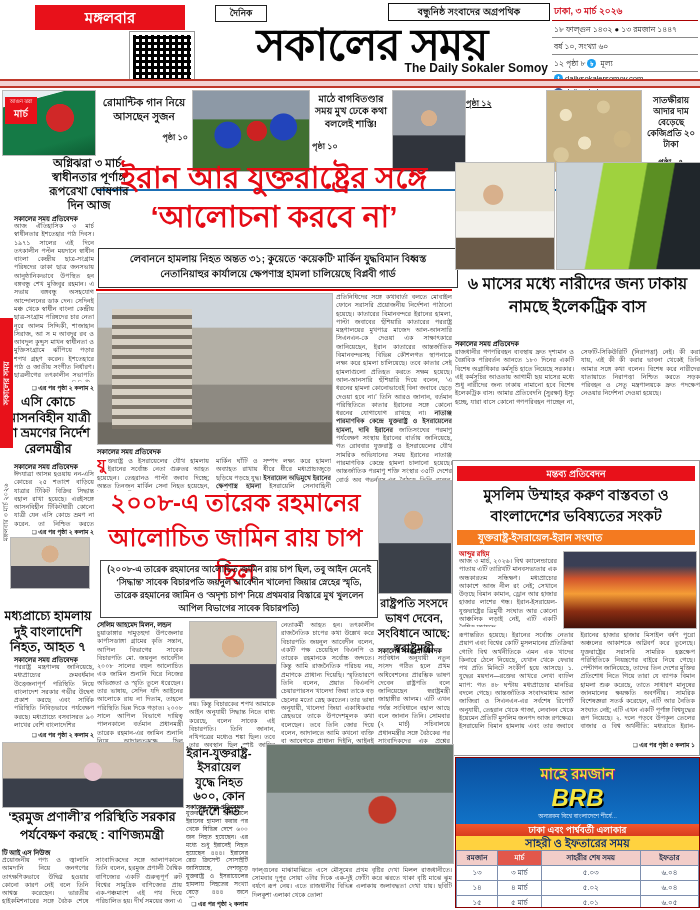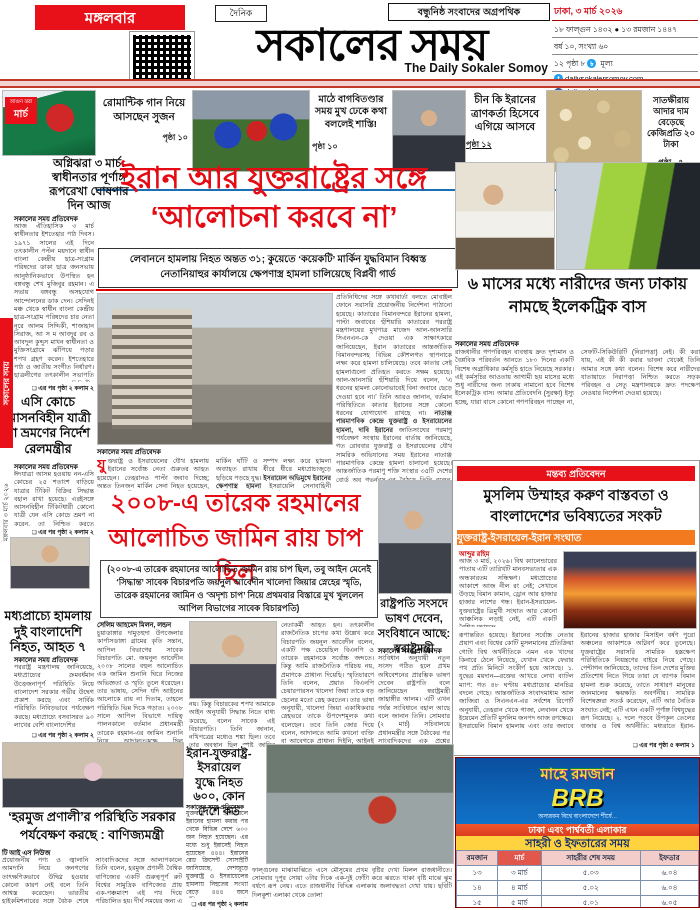--- a/index.html
+++ b/index.html
@@ -43,21 +43,21 @@
 </head>
 <body>
 
 <div class="page">
 
   <div class="abs" style="left:35px;top:5px;width:150px;height:25px;background:#e8111a;">
     <div class="ctr" style="color:#fff;font-weight:bold;font-size:15px;line-height:25px;">মঙ্গলবার</div>
   </div>
   <div class="abs qr" style="left:130px;top:32px;width:58px;height:46px;"></div>
 
-  <div class="abs ctr" style="left:215px;top:5px;width:50px;height:15px;border:1px solid #222;font-size:9px;font-weight:normal;color:#111;line-height:15px;">দৈনিক</div>
+  <div class="abs ctr" style="left:215px;top:5px;width:50px;height:15px;border:1px solid #222;font-size:9px;font-weight:bold;color:#111;line-height:15px;">দৈনিক</div>
   <div class="abs ctr" style="left:196px;top:20px;width:352px;height:58px;font-size:44px;font-weight:900;color:#050505;line-height:1.15;letter-spacing:-1px;overflow:hidden;">সকালের সময়</div>
   <div class="abs ctr" style="left:388px;top:3px;width:160px;height:16px;border:1.5px solid #111;font-size:9.5px;font-weight:bold;color:#111;line-height:16px;overflow:hidden;">বন্ধুনিষ্ঠ সংবাদের অগ্রপথিক</div>
   <div class="abs" style="left:398px;top:61px;width:150px;font-size:12px;font-weight:bold;color:#111;text-align:right;">The Daily Sokaler Somoy</div>
 
   <div class="abs" style="left:552px;top:2px;width:146px;">
     <div class="hdr-row" style="color:#d00818;font-weight:bold;font-size:9px;border-bottom:1.5px solid #a00;">ঢাকা, ৩ মার্চ ২০২৬</div>
     <div class="hdr-row">১৮ ফাল্গুন ১৪৩২ ● ১৩ রমজান ১৪৪৭</div>
     <div class="hdr-row">বর্ষ ১০, সংখ্যা ৬০</div>
     <div class="hdr-row"><span>১২ পৃষ্ঠা ৮</span> <span class="soc" style="background:#1da1f2;">৳</span> <span>মূল্য</span></div>
     <div class="hdr-row"><span class="soc" style="background:#1da1f2;">t</span><span>dailysokalersomoy.com</span></div>
@@ -77,21 +77,20 @@
     <div class="teaser-title">রোমান্টিক গান নিয়ে আসছেন সুজন</div>
     <div class="teaser-page" style="margin-top:8px;">পৃষ্ঠা ১০</div>
   </div>
   <div class="abs imgph ph-football" style="left:192px;top:90px;width:116px;height:80px;"></div>
   <div class="abs" style="left:312px;top:93px;width:78px;height:82px;">
     <div class="teaser-title" style="font-size:9.5px;">মাঠে বাগবিতণ্ডার সময় মুখ ঢেকে কথা বললেই শাস্তি!</div>
     <div class="teaser-page" style="margin-top:10px;text-align:left;">পৃষ্ঠা ১০</div>
   </div>
   <div class="abs imgph ph-xi" style="left:392px;top:90px;width:72px;height:80px;"></div>
   <div class="abs" style="left:466px;top:93px;width:78px;height:86px;">
-    <div class="teaser-title">চীন কি ইরানের ত্রাণকর্তা হিসেবে এগিয়ে আসবে</div>
     <div class="teaser-page" style="margin-top:4px;text-align:left;text-decoration:underline;">পৃষ্ঠা ১২</div>
   </div>
   <div class="abs imgph ph-ginger" style="left:546px;top:90px;width:94px;height:80px;"></div>
   <div class="abs" style="left:642px;top:95px;width:58px;height:92px;">
     <div class="teaser-title" style="font-size:8.5px;">সাতক্ষীরায় আদার দাম বেড়েছে কেজিপ্রতি ২০ টাকা</div>
     <div class="teaser-page" style="margin-top:6px;text-align:center;">পৃষ্ঠা - ৭</div>
   </div>
   <div class="abs" style="left:96px;top:189px;width:604px;border-top:2px solid #1a6fb5;"></div>
 
   <div class="abs hl-blk" style="left:0;top:156px;width:94px;height:55px;font-size:11.5px;line-height:1.22;padding-left:42px;">অগ্নিঝরা ৩ মার্চ: স্বাধীনতার পূর্ণাঙ্গ রূপরেখা ঘোষণার দিন আজ</div>
@@ -144,21 +143,21 @@
 
   <div class="abs imgph ph-official" style="left:455px;top:162px;width:98px;height:106px;"></div>
   <div class="abs imgph ph-bus" style="left:556px;top:162px;width:144px;height:106px;"></div>
   <div class="abs hl-blk" style="left:455px;top:272px;width:245px;height:62px;font-size:16px;line-height:1.45;">৬ মাসের মধ্যে নারীদের জন্য ঢাকায় নামছে ইলেকট্রিক বাস</div>
   <div class="abs byline" style="left:455px;top:338px;width:120px;">সকালের সময় প্রতিবেদক</div>
   <div class="abs bodytxt cols2" style="left:455px;top:348px;width:245px;height:108px;">রাজধানীর গণপরিবহন ব্যবস্থায় দ্রুত দৃশ্যমান ও বৈপ্লবিক পরিবর্তন আনতে ১৮০ দিনের একটি বিশেষ অগ্রাধিকার কর্মসূচি হাতে নিয়েছে সরকার। এই কর্মসূচির আওতায় আগামী ছয় মাসের মধ্যে শুধু নারীদের জন্য ঢাকায় নামানো হবে বিশেষ ইলেকট্রিক বাস। আমার প্রতিবেদনি (সুরক্ষা) ইস্যু হচ্ছে, যারা বাসে কোনো গণপরিবহন পাচ্ছেন না, সেফটি-সিকিউরিটি (নিরাপত্তা) নেই। কী করা যায়, এই কী কী করার ভাবনা থেকেই তিনি আমার সঙ্গে কথা বলেন। বিশেষ করে নারীদের যাতায়াতে নিরাপত্তা নিশ্চিত করতে সড়ক পরিবহন ও সেতু মন্ত্রণালয়কে দ্রুত পদক্ষেপ নেওয়ার নির্দেশনা দেওয়া হয়েছে।</div>
 
   <div class="abs" style="left:452px;top:460px;width:246px;height:294px;border:1px solid #999;background:#fff;">
     <div class="abs hl-blk" style="left:4px;top:24px;width:238px;height:42px;font-size:14.5px;line-height:1.45;">মুসলিম উম্মাহর করুণ বাস্তবতা ও বাংলাদেশের ভবিষ্যতের সংকট</div>
     <div class="abs ctr" style="left:4px;top:5px;width:238px;height:15px;background:#e8111a;color:#fff;font-weight:bold;font-size:9.5px;line-height:15px;">মন্তব্য প্রতিবেদন</div>
-    <div class="abs" style="left:4px;top:69px;width:238px;height:15px;background:#f47a20;color:#fff;font-weight:bold;font-size:10px;line-height:15px;padding-left:0;box-sizing:border-box;">যুক্তরাষ্ট্র-ইসরায়েল-ইরান সংঘাত</div>
+    <div class="abs" style="left:4px;top:69px;width:238px;height:15px;background:#f47a20;color:#fff;font-weight:bold;font-size:10px;line-height:15px;padding-left:21px;box-sizing:border-box;">যুক্তরাষ্ট্র-ইসরায়েল-ইরান সংঘাত</div>
     <div class="abs" style="left:6px;top:87px;width:100px;font-size:6.6px;font-weight:bold;color:#c00;">আব্দুর রহিম</div>
     <div class="abs imgph ph-war" style="left:110px;top:90px;width:132px;height:76px;"></div>
     <div class="abs bodytxt" style="left:6px;top:96px;width:98px;height:70px;">আজ ৩ মার্চ, ২০২৬। বিশ্ব ক্যালেন্ডারের পাতায় এটি তারিখটি মানবসভ্যতার এক অন্ধকারতম সন্ধিক্ষণ। মধ্যপ্রাচ্যের আকাশে আজ নীল রং নেই; সেখানে উড়ছে বিমান কামান, ড্রোন আর হাজার হাজার লাশের গন্ধ। ইরান-ইসরায়েল-যুক্তরাষ্ট্রের ত্রিমুখী সংঘাত আর কোনো আঞ্চলিক লড়াই নেই, এটি একটি বৈশ্বিক মহাযুদ্ধে</div>
     <div class="abs bodytxt cols2" style="left:6px;top:170px;width:236px;height:106px;">রূপান্তরিত হয়েছে। ইরানের সর্বোচ্চ নেতার প্রয়াণ এবং বিশ্বের কোটি মুসলমানের প্রতিক্রিয়া গোটা বিশ্ব অর্থনীতিকে এমন এক খাদের কিনারে ঠেলে নিয়েছে, যেখান থেকে ফেরার পথ প্রতি মিনিটে সংকীর্ণ হয়ে আসছে। ১. যুদ্ধের ময়দান—রক্তের আখরে লেখা ব্যাটল ম্যাপ: গত ৪৮ ঘণ্টায় মধ্যপ্রাচ্যের মানচিত্র বদলে গেছে। আন্তর্জাতিক সংবাদমাধ্যম আল জাজিরা ও সিএনএন-এর সর্বশেষ রিপোর্ট অনুযায়ী, তেহরান থেকে গাজা, লেবানন থেকে ইয়েমেন প্রতিটি মুসলিম জনপদ আজ রণক্ষেত্র। ইসরায়েলি বিমান হামলায় এবং তার জবাবে ইরানের হাজার হাজার মিসাইল বর্ষণ পুরো অঞ্চলের আকাশকে অগ্নিবর্ণ করে তুলেছে। যুক্তরাষ্ট্রের সরাসরি সামরিক হস্তক্ষেপ পরিস্থিতিকে নিয়ন্ত্রণের বাইরে নিয়ে গেছে। পেন্টাগন জানিয়েছে, তাদের তিন দেশের মুক্তির প্রতিশোধ নিতে গিয়ে তারা যে ব্যাপক বিমান হামলা শুরু করেছে, তাতে সাধারণ মানুষের জানমালের ক্ষয়ক্ষতি অবর্ণনীয়। সামরিক বিশেষজ্ঞরা সতর্ক করেছেন, এটি আর নৈতিক সংঘাত নেই; এটি এখন একটি পূর্ণাঙ্গ বিশ্বযুদ্ধের রূপ নিয়েছে। ২. দলে পড়বে উপকূল তেলের বাজার ও বিশ্ব অর্থনীতি: মধ্যরাতে ইরান-ইসরায়েল-যুক্তরাষ্ট্রের ত্রিমুখী সংঘাত এবং হরমুজ প্রণালী অবরুদ্ধ হওয়ার আশঙ্কায় বিশ্ব জ্বালানি বাজারে মহামন্দার ঘণ্টা বেজেছে। তেলের বাজারে আগুন: ব্লুমবার্গ ও ট্রেডিং ইকোনমিক্স-এর ৩ মার্চ, ২০২৬ সর্বশেষ তথ্য অনুযায়ী: আন্তর্জাতিক বাজারে ব্রেন্ট ক্রুড অয়েলের দাম ব্যারেল প্রতি ৮৩.৩৭ ডলারে পৌঁছেছে। গত ৪৮ ঘণ্টায় এটি প্রায় ৯.৫% বৃদ্ধি পেয়েছে। ট্রেডিং ইকোনমিক্স-এর চার্ট</div>
     <div class="abs jump" style="left:126px;top:279px;width:116px;">এর পর পৃষ্ঠা ৫ কলাম ১</div>
   </div>
 
   <div class="abs hl-red" style="left:95px;top:486px;width:281px;height:70px;font-size:24px;line-height:1.45;">২০০৮-এ তারেক রহমানের আলোচিত জামিন রায় চাপ ছিল</div>
   <div class="abs ctr" style="left:100px;top:560px;width:268px;height:52px;border:1px solid #444;padding:2px 4px;font-size:8.6px;font-weight:bold;color:#222;line-height:1.5;overflow:hidden;">(২০০৮-এ তারেক রহমানের আলোচিত জামিন রায় চাপ ছিল, তবু আইন মেনেই ‘সিদ্ধান্ত’ সাবেক বিচারপতি জয়নুল আবেদীন খালেদা জিয়ার স্নেহের স্মৃতি, তারেক রহমানের জামিন ও ‘অদৃশ্য চাপ’ নিয়ে প্রথমবার বিস্তারে মুখ খুললেন আপিল বিভাগের সাবেক বিচারপতি)</div>
   <div class="abs byline" style="left:97px;top:619px;width:130px;">সেলিম আহমেদ মিলন, লন্ডন</div>

